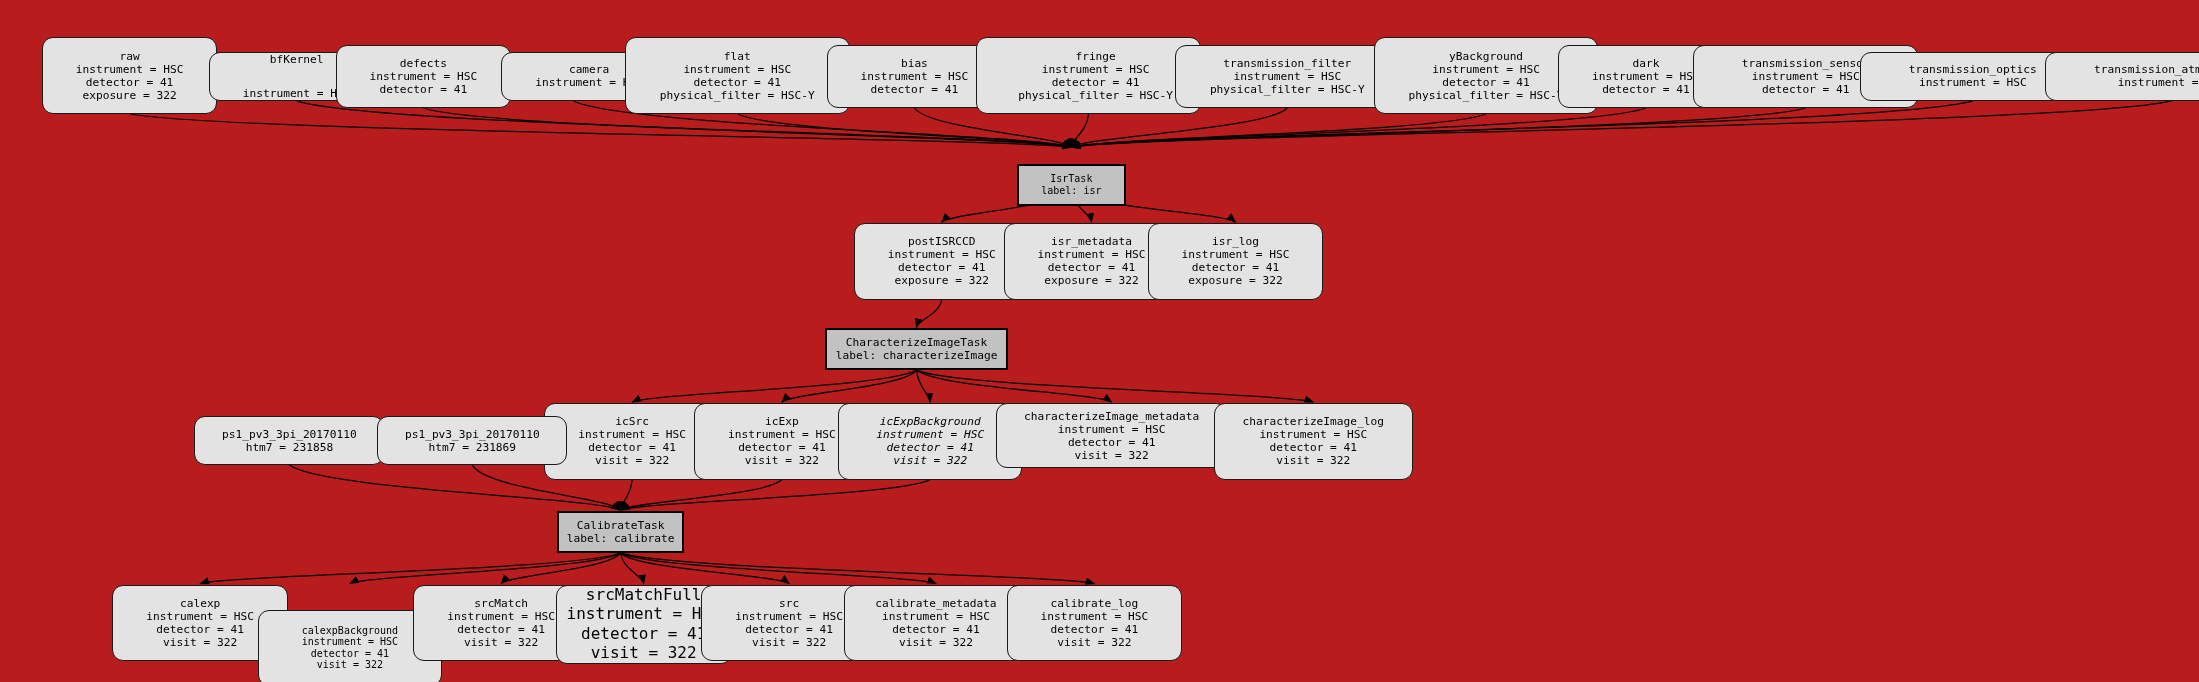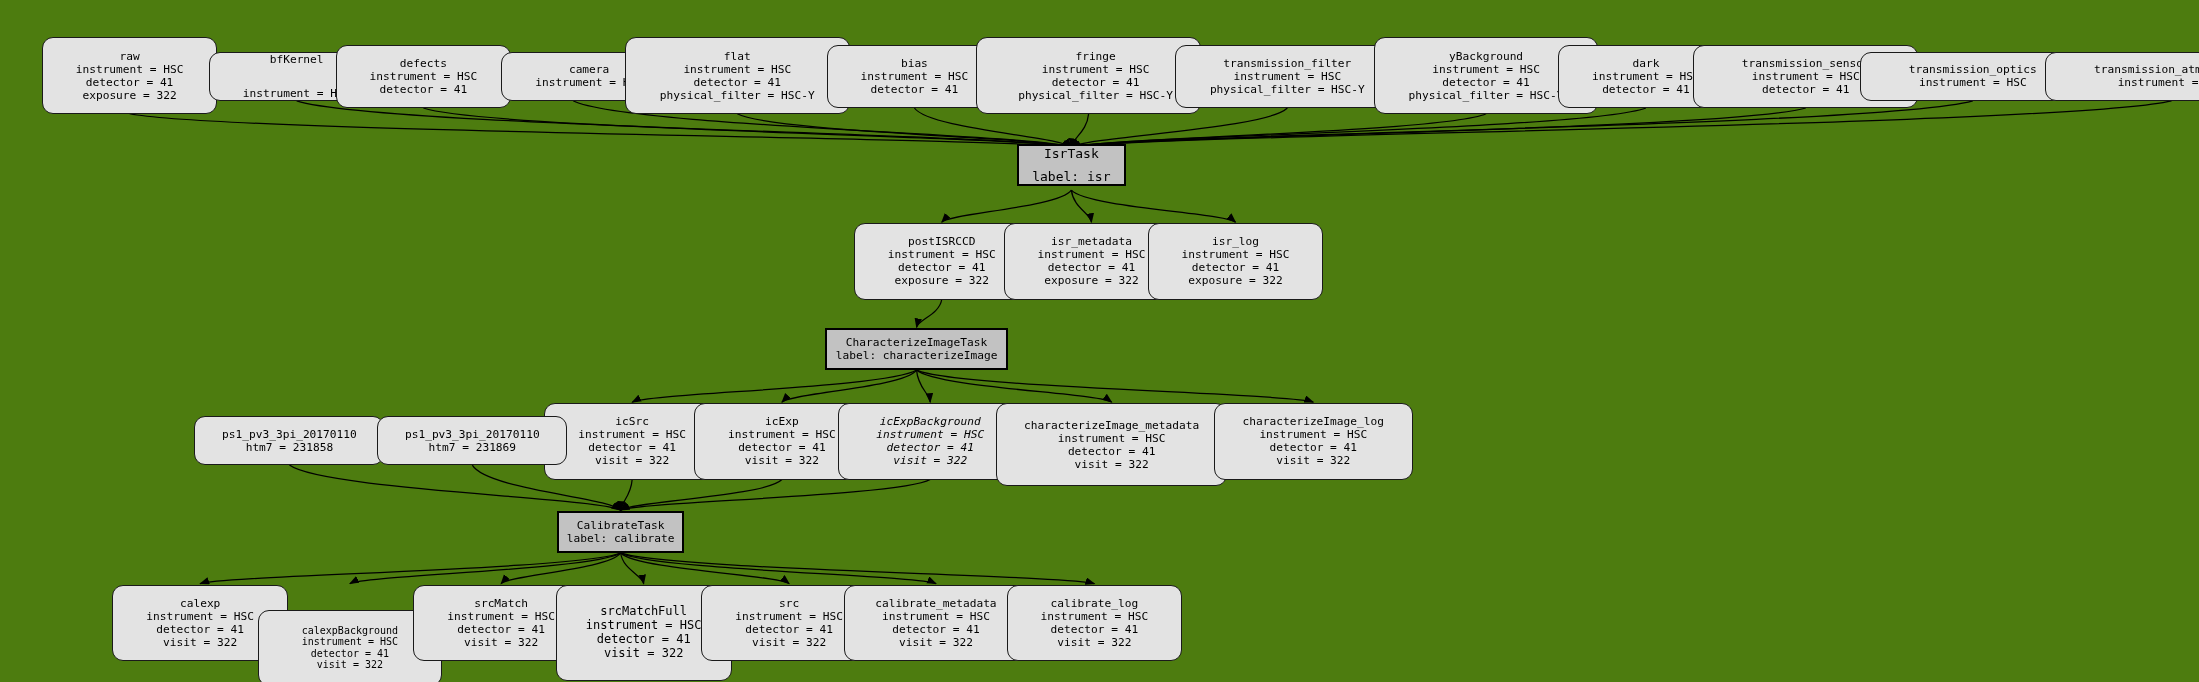--- a/index.html
+++ b/index.html
@@ -1,16 +1,16 @@
 <!DOCTYPE html>
 <html><head>
 <meta charset="utf-8">
 <style>
   html,body{margin:0;padding:0;background:#ffffff;}
-  #canvas{position:relative;width:2199px;height:682px;background:#4d7c0f;
+  #canvas{position:relative;width:2199px;height:682px;background:#b91c1c;
           font-family:"DejaVu Sans Mono","Liberation Mono",monospace;overflow:hidden;}
   #edges{position:absolute;left:0;top:0;width:2199px;height:682px;pointer-events:none;}
   .node{position:absolute;box-sizing:border-box;display:flex;flex-direction:column;
         align-items:center;justify-content:center;text-align:center;white-space:pre;}
   .node.dataset{background:#e3e3e3;border:1px solid #1a1a1a;border-radius:11px;}
   .node.task{background:#c2c2c2;border:2px solid #000000;border-radius:0;}
   .nline{display:block;line-height:1.165;color:#000;}
   .nline.title{font-weight:normal;}
 </style>
 </head>
@@ -67,34 +67,34 @@
       <div class="node dataset" style="left: 485.28px; top: 51.84px; width: 175.68px; height: 48.96px; font-size: 11.2px; margin-left: 16px;"><span class="nline title">camera</span><span class="nline">instrument = HSC</span></div>
       <div class="node dataset" style="left: 624.96px; top: 37.44px; width: 224.64px; height: 76.32px; font-size: 11.2px;"><span class="nline title">flat</span><span class="nline">instrument = HSC</span><span class="nline">detector = 41</span><span class="nline">physical_filter = HSC-Y</span></div>
       <div class="node dataset" style="left: 826.56px; top: 44.64px; width: 175.68px; height: 63.36px; font-size: 11.2px;"><span class="nline title">bias</span><span class="nline">instrument = HSC</span><span class="nline">detector = 41</span></div>
       <div class="node dataset" style="left: 976.32px; top: 37.44px; width: 224.64px; height: 76.32px; font-size: 11.2px; padding-left: 14px;"><span class="nline title">fringe</span><span class="nline">instrument = HSC</span><span class="nline">detector = 41</span><span class="nline">physical_filter = HSC-Y</span></div>
       <div class="node dataset" style="left: 1175.04px; top: 45px; width: 224.64px; height: 63.36px; font-size: 11.2px;"><span class="nline title">transmission_filter</span><span class="nline">instrument = HSC</span><span class="nline">physical_filter = HSC-Y</span></div>
       <div class="node dataset" style="left: 1373.76px; top: 37.44px; width: 224.64px; height: 76.32px; font-size: 11.2px;"><span class="nline title">yBackground</span><span class="nline">instrument = HSC</span><span class="nline">detector = 41</span><span class="nline">physical_filter = HSC-Y</span></div>
       <div class="node dataset" style="left: 1558.08px; top: 44.64px; width: 175.68px; height: 63.36px; font-size: 11.2px;"><span class="nline title">dark</span><span class="nline">instrument = HSC</span><span class="nline">detector = 41</span></div>
       <div class="node dataset" style="left: 1693.44px; top: 44.64px; width: 224.64px; height: 63.36px; font-size: 11.2px;"><span class="nline title">transmission_sensor</span><span class="nline">instrument = HSC</span><span class="nline">detector = 41</span></div>
       <div class="node dataset" style="left: 1860.48px; top: 51.84px; width: 224.64px; height: 48.96px; font-size: 11.2px;"><span class="nline title">transmission_optics</span><span class="nline">instrument = HSC</span></div>
       <div class="node dataset" style="left: 2044.8px; top: 51.84px; width: 253.44px; height: 48.96px; font-size: 11.2px;"><span class="nline title">transmission_atmosphere</span><span class="nline">instrument = HSC</span></div>
-      <div class="node task" style="left: 1016.64px; top: 144px; width: 109.44px; height: 41.76px; font-size: 13px; justify-content: space-between;"><span class="nline title">IsrTask</span><span class="nline">label: isr</span></div>
+      <div class="node task" style="left: 1016.64px; top: 164px; width: 109.44px; height: 41.76px; font-size: 10px;"><span class="nline title">IsrTask</span><span class="nline">label: isr</span></div>
       <div class="node dataset" style="left: 853.92px; top: 223.2px; width: 175.68px; height: 76.32px; font-size: 11.2px;"><span class="nline title">postISRCCD</span><span class="nline">instrument = HSC</span><span class="nline">detector = 41</span><span class="nline">exposure = 322</span></div>
       <div class="node dataset" style="left: 1003.68px; top: 223.2px; width: 175.68px; height: 76.32px; font-size: 11.2px;"><span class="nline title">isr_metadata</span><span class="nline">instrument = HSC</span><span class="nline">detector = 41</span><span class="nline">exposure = 322</span></div>
       <div class="node dataset" style="left: 1147.68px; top: 223.2px; width: 175.68px; height: 76.32px; font-size: 11.2px;"><span class="nline title">isr_log</span><span class="nline">instrument = HSC</span><span class="nline">detector = 41</span><span class="nline">exposure = 322</span></div>
       <div class="node task" style="left: 825.12px; top: 328.32px; width: 182.88px; height: 41.76px; font-size: 11.2px;"><span class="nline title">CharacterizeImageTask</span><span class="nline">label: characterizeImage</span></div>
       <div class="node dataset" style="left: 544.32px; top: 403.2px; width: 175.68px; height: 76.32px; font-size: 11.2px;"><span class="nline title">icSrc</span><span class="nline">instrument = HSC</span><span class="nline">detector = 41</span><span class="nline">visit = 322</span></div>
       <div class="node dataset" style="left: 694.08px; top: 403.2px; width: 175.68px; height: 76.32px; font-size: 11.2px;"><span class="nline title">icExp</span><span class="nline">instrument = HSC</span><span class="nline">detector = 41</span><span class="nline">visit = 322</span></div>
       <div class="node dataset" style="left: 838.08px; top: 403.2px; width: 184.32px; height: 76.32px; font-size: 11.2px; font-style: italic;"><span class="nline title">icExpBackground</span><span class="nline">instrument = HSC</span><span class="nline">detector = 41</span><span class="nline">visit = 322</span></div>
-      <div class="node dataset" style="left: 996.48px; top: 403.2px; width: 230.4px; height: 83px; font-size: 11.2px; text-align: center;"><span class="nline title">characterizeImage_metadata</span><span class="nline">instrument = HSC</span><span class="nline">detector = 41</span><span class="nline">visit = 322</span></div>
+      <div class="node dataset" style="left: 996.48px; top: 403.2px; width: 230.4px; height: 65px; font-size: 11.2px; text-align: center;"><span class="nline title">characterizeImage_metadata</span><span class="nline">instrument = HSC</span><span class="nline">detector = 41</span><span class="nline">visit = 322</span></div>
       <div class="node dataset" style="left: 1213.92px; top: 403.2px; width: 198.72px; height: 76.32px; font-size: 11.2px;"><span class="nline title">characterizeImage_log</span><span class="nline">instrument = HSC</span><span class="nline">detector = 41</span><span class="nline">visit = 322</span></div>
       <div class="node dataset" style="left: 194.4px; top: 416.16px; width: 190.08px; height: 48.96px; font-size: 11.2px;"><span class="nline title">ps1_pv3_3pi_20170110</span><span class="nline">htm7 = 231858</span></div>
       <div class="node dataset" style="left: 377.28px; top: 416.16px; width: 190.08px; height: 48.96px; font-size: 11.2px;"><span class="nline title">ps1_pv3_3pi_20170110</span><span class="nline">htm7 = 231869</span></div>
       <div class="node task" style="left: 557.28px; top: 511.2px; width: 126.72px; height: 41.76px; font-size: 11.2px;"><span class="nline title">CalibrateTask</span><span class="nline">label: calibrate</span></div>
       <div class="node dataset" style="left: 112.32px; top: 584.64px; width: 175.68px; height: 76.32px; font-size: 11.2px;"><span class="nline title">calexp</span><span class="nline">instrument = HSC</span><span class="nline">detector = 41</span><span class="nline">visit = 322</span></div>
       <div class="node dataset" style="left: 257.76px; top: 584.64px; width: 184.32px; height: 76.32px; font-size: 10px; margin-top: 25px;"><span class="nline title">calexpBackground</span><span class="nline">instrument = HSC</span><span class="nline">detector = 41</span><span class="nline">visit = 322</span></div>
       <div class="node dataset" style="left: 413.28px; top: 584.64px; width: 175.68px; height: 76.32px; font-size: 11.2px;"><span class="nline title">srcMatch</span><span class="nline">instrument = HSC</span><span class="nline">detector = 41</span><span class="nline">visit = 322</span></div>
-      <div class="node dataset" style="left: 555.84px; top: 584.64px; width: 175.68px; height: 96px; font-size: 12px;"><span class="nline title">srcMatchFull</span><span class="nline">instrument = HSC</span><span class="nline">detector = 41</span><span class="nline">visit = 322</span></div>
+      <div class="node dataset" style="left: 555.84px; top: 584.64px; width: 175.68px; height: 79px; font-size: 16px; justify-content: space-between;"><span class="nline title">srcMatchFull</span><span class="nline">instrument = HSC</span><span class="nline">detector = 41</span><span class="nline">visit = 322</span></div>
       <div class="node dataset" style="left: 701.28px; top: 584.64px; width: 175.68px; height: 76.32px; font-size: 11.2px;"><span class="nline title">src</span><span class="nline">instrument = HSC</span><span class="nline">detector = 41</span><span class="nline">visit = 322</span></div>
       <div class="node dataset" style="left: 843.84px; top: 584.64px; width: 184.32px; height: 76.32px; font-size: 11.2px;"><span class="nline title">calibrate_metadata</span><span class="nline">instrument = HSC</span><span class="nline">detector = 41</span><span class="nline">visit = 322</span></div>
       <div class="node dataset" style="left: 1006.56px; top: 584.64px; width: 175.68px; height: 76.32px; font-size: 11.2px;"><span class="nline title">calibrate_log</span><span class="nline">instrument = HSC</span><span class="nline">detector = 41</span><span class="nline">visit = 322</span></div>
     </div>
 </div>
 
 </body></html>

